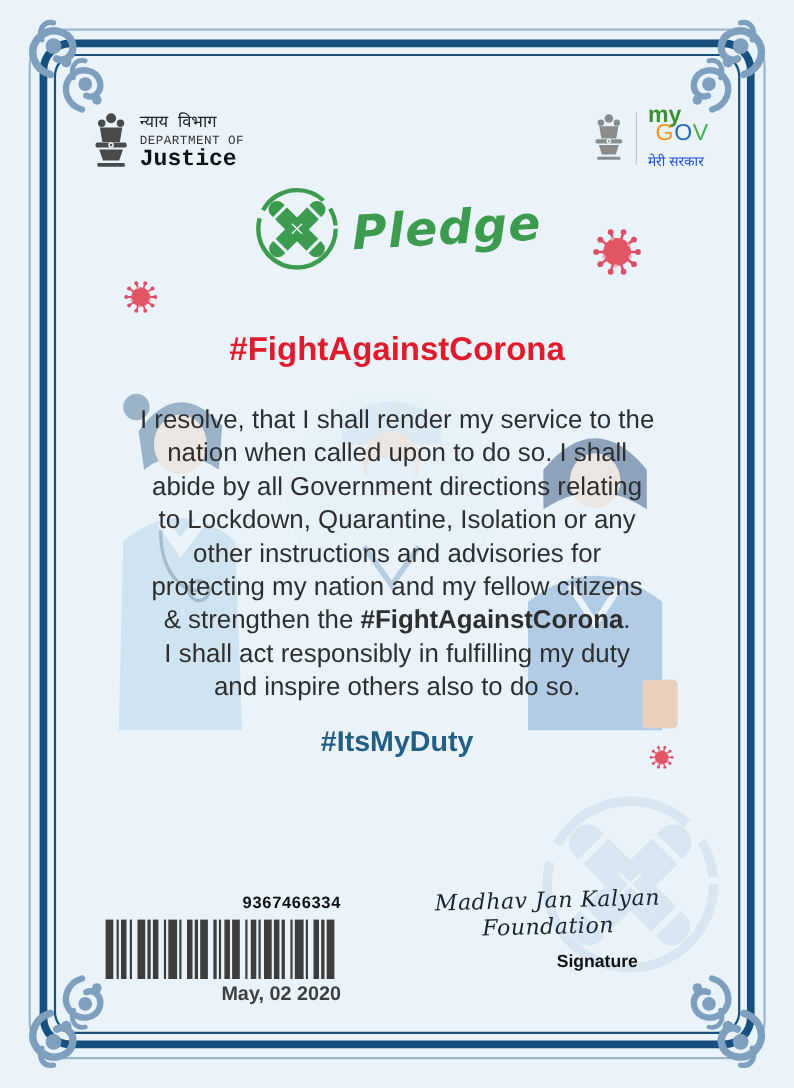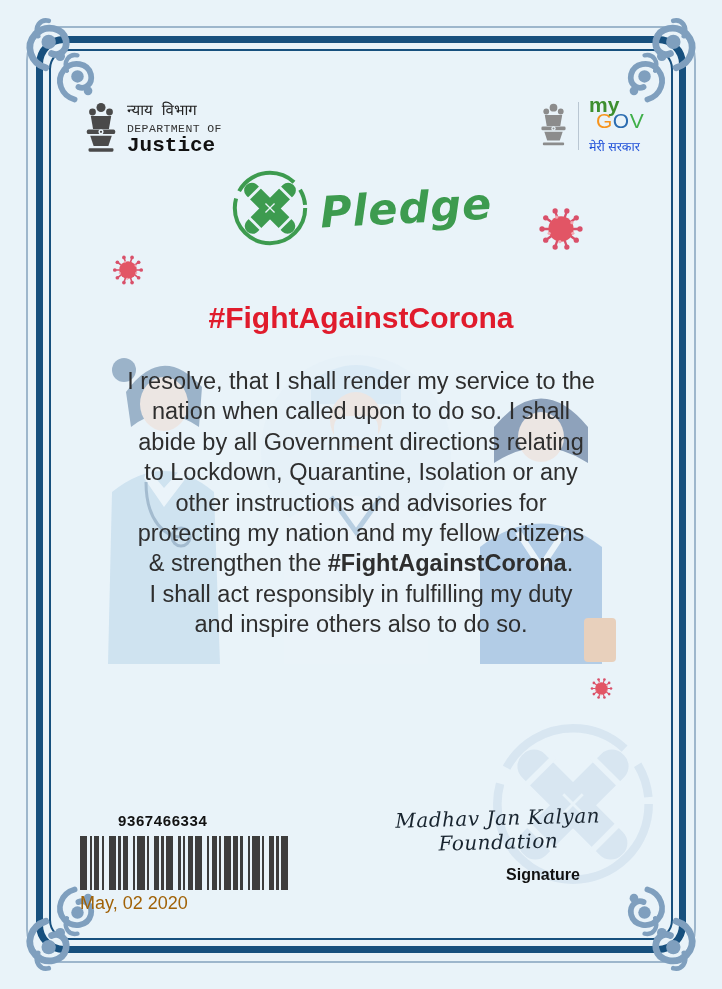--- a/index.html
+++ b/index.html
@@ -49,26 +49,26 @@
                line-height:30.4px;color:#2e2e2e;z-index:4;}
   .hashtag{position:absolute;left:0;right:0;top:659px;text-align:center;font-size:26px;font-weight:bold;color:#235e85;z-index:4;}
 
   
   .virus{position:absolute;z-index:1;}
   .virus-1{left:112px;top:254px;width:32px;height:32px;}
   .virus-2{left:538px;top:206px;width:46px;height:46px;}
   .virus-3{left:590px;top:677px;width:23px;height:23px;}
 
   
-  .barcode-block{position:absolute;left:80px;top:812px;width:214px;z-index:4;}
+  .barcode-block{position:absolute;left:96px;top:812px;width:214px;z-index:4;text-align:right;}
   .barcode-number{font-size:15px;font-weight:bold;color:#111;padding-left:38px;letter-spacing:.6px;}
   .barcode{margin-top:7px;height:54px;display:flex;}
   .barcode .bar{background:#3d3d3d;height:100%;}
   .barcode .space{background:transparent;height:100%;}
-  .barcode-date{font-size:18px;font-weight:normal;color:#a16207;margin-top:3px;}
+  .barcode-date{font-size:18px;font-weight:bold;color:#404040;margin-top:3px;}
 
   .signature-block{position:absolute;left:348px;top:806px;width:300px;z-index:4;}
   .signature-name{font-family:"DejaVu Serif",serif;font-style:italic;font-size:20px;color:#18242f;
                   letter-spacing:.5px;text-align:center;transform:rotate(-1.5deg);}
   .signature-label{font-size:16px;font-weight:bold;color:#111;margin-top:12px;text-align:center;transform:translateX(45px);}
 </style>
 </head>
 <body>
 
 <svg width="0" height="0" style="position:absolute">
@@ -248,20 +248,21 @@
       <div>nation when called upon to do so. I shall</div>
       <div>abide by all Government directions relating</div>
       <div>to Lockdown, Quarantine, Isolation or any</div>
       <div>other instructions and advisories for</div>
       <div>protecting my nation and my fellow citizens</div>
       <div>&amp; strengthen the <b>#FightAgainstCorona</b>.</div>
       <div>I shall act responsibly in fulfilling my duty</div>
       <div>and inspire others also to do so.</div>
     </div>
 
+  <div class="hashtag">#ItsMyDuty</div>
 
   <svg class="virus virus-1" viewBox="0 0 40 40">
       <use href="#sym-virus"></use>
     </svg>
   <svg class="virus virus-2" viewBox="0 0 40 40">
       <use href="#sym-virus"></use>
     </svg>
   <svg class="virus virus-3" viewBox="0 0 40 40">
       <use href="#sym-virus"></use>
     </svg>

